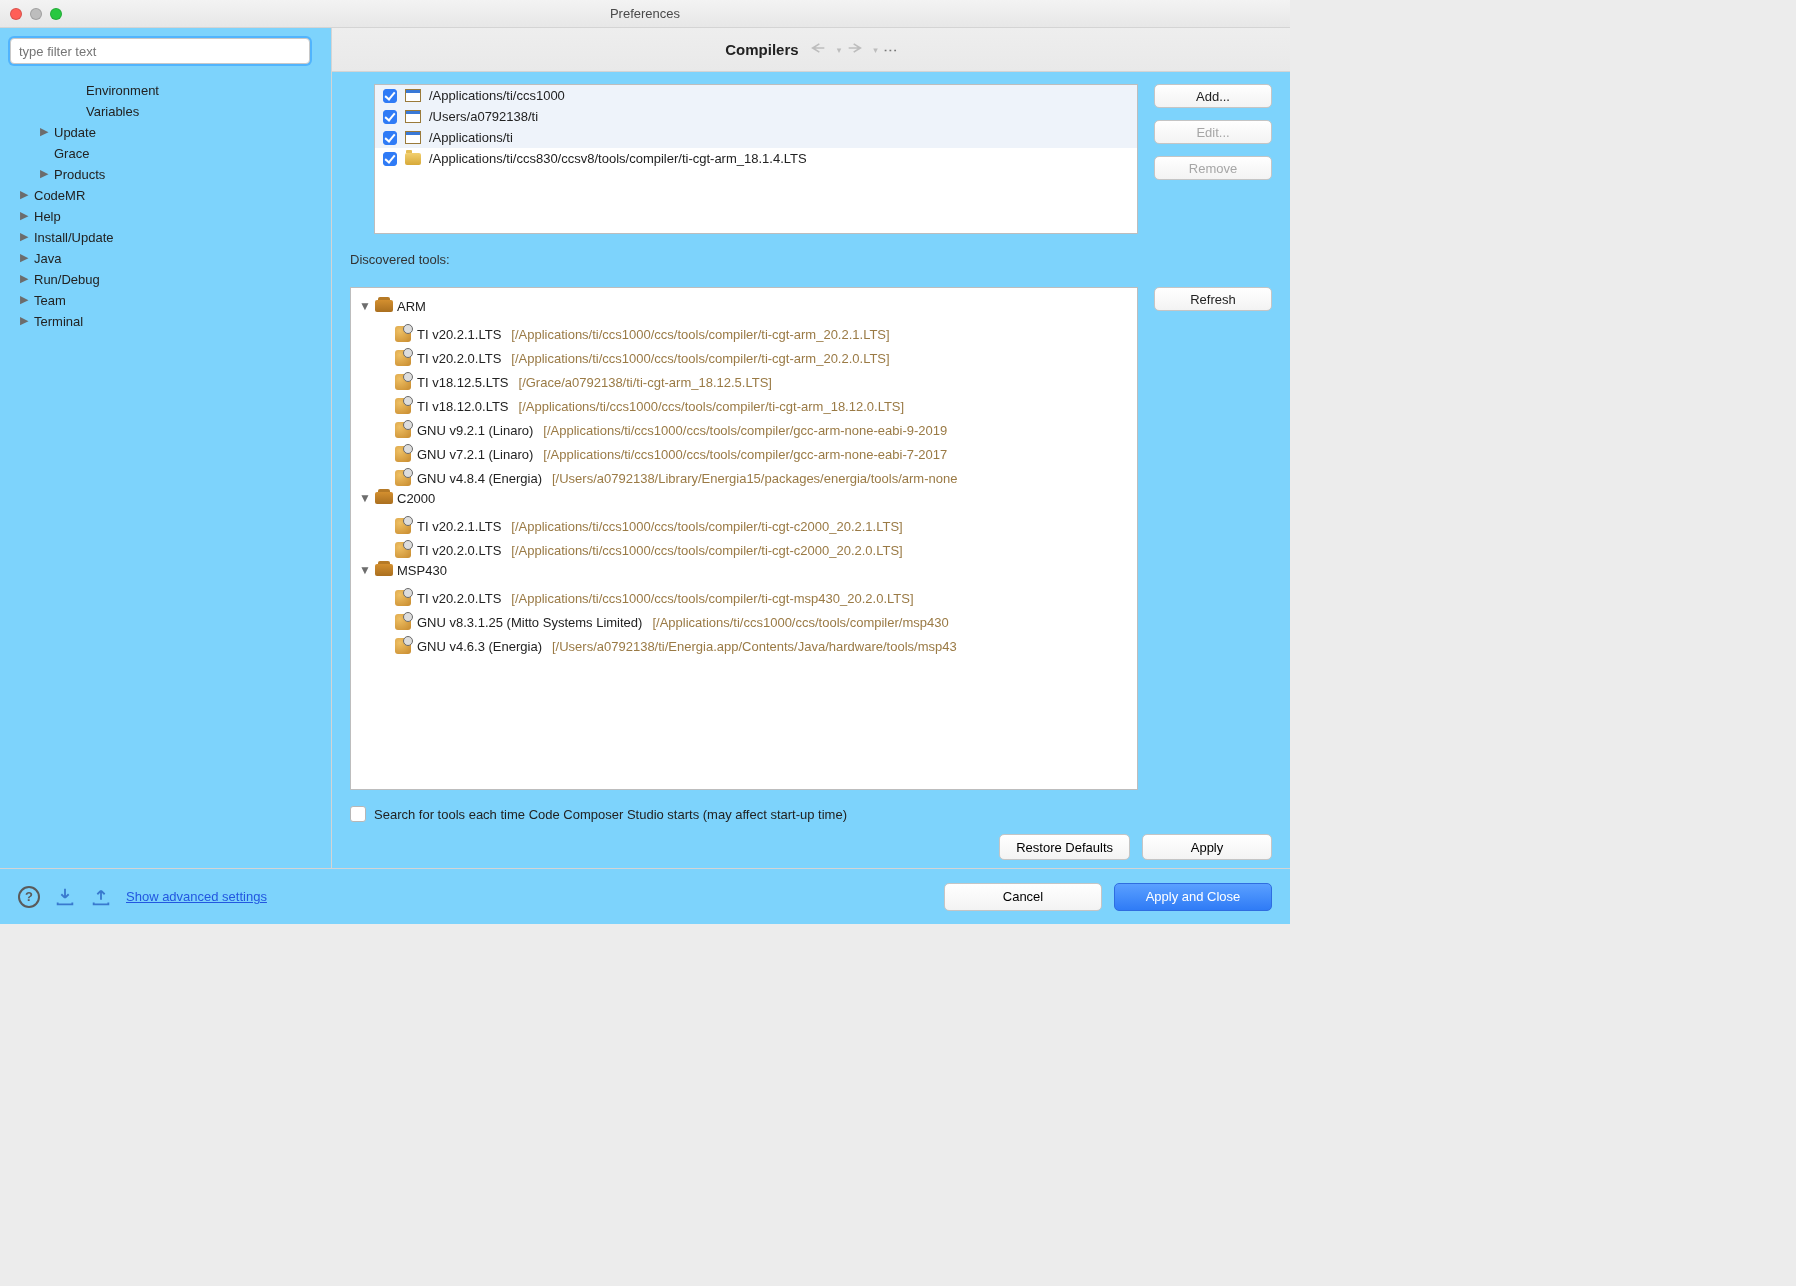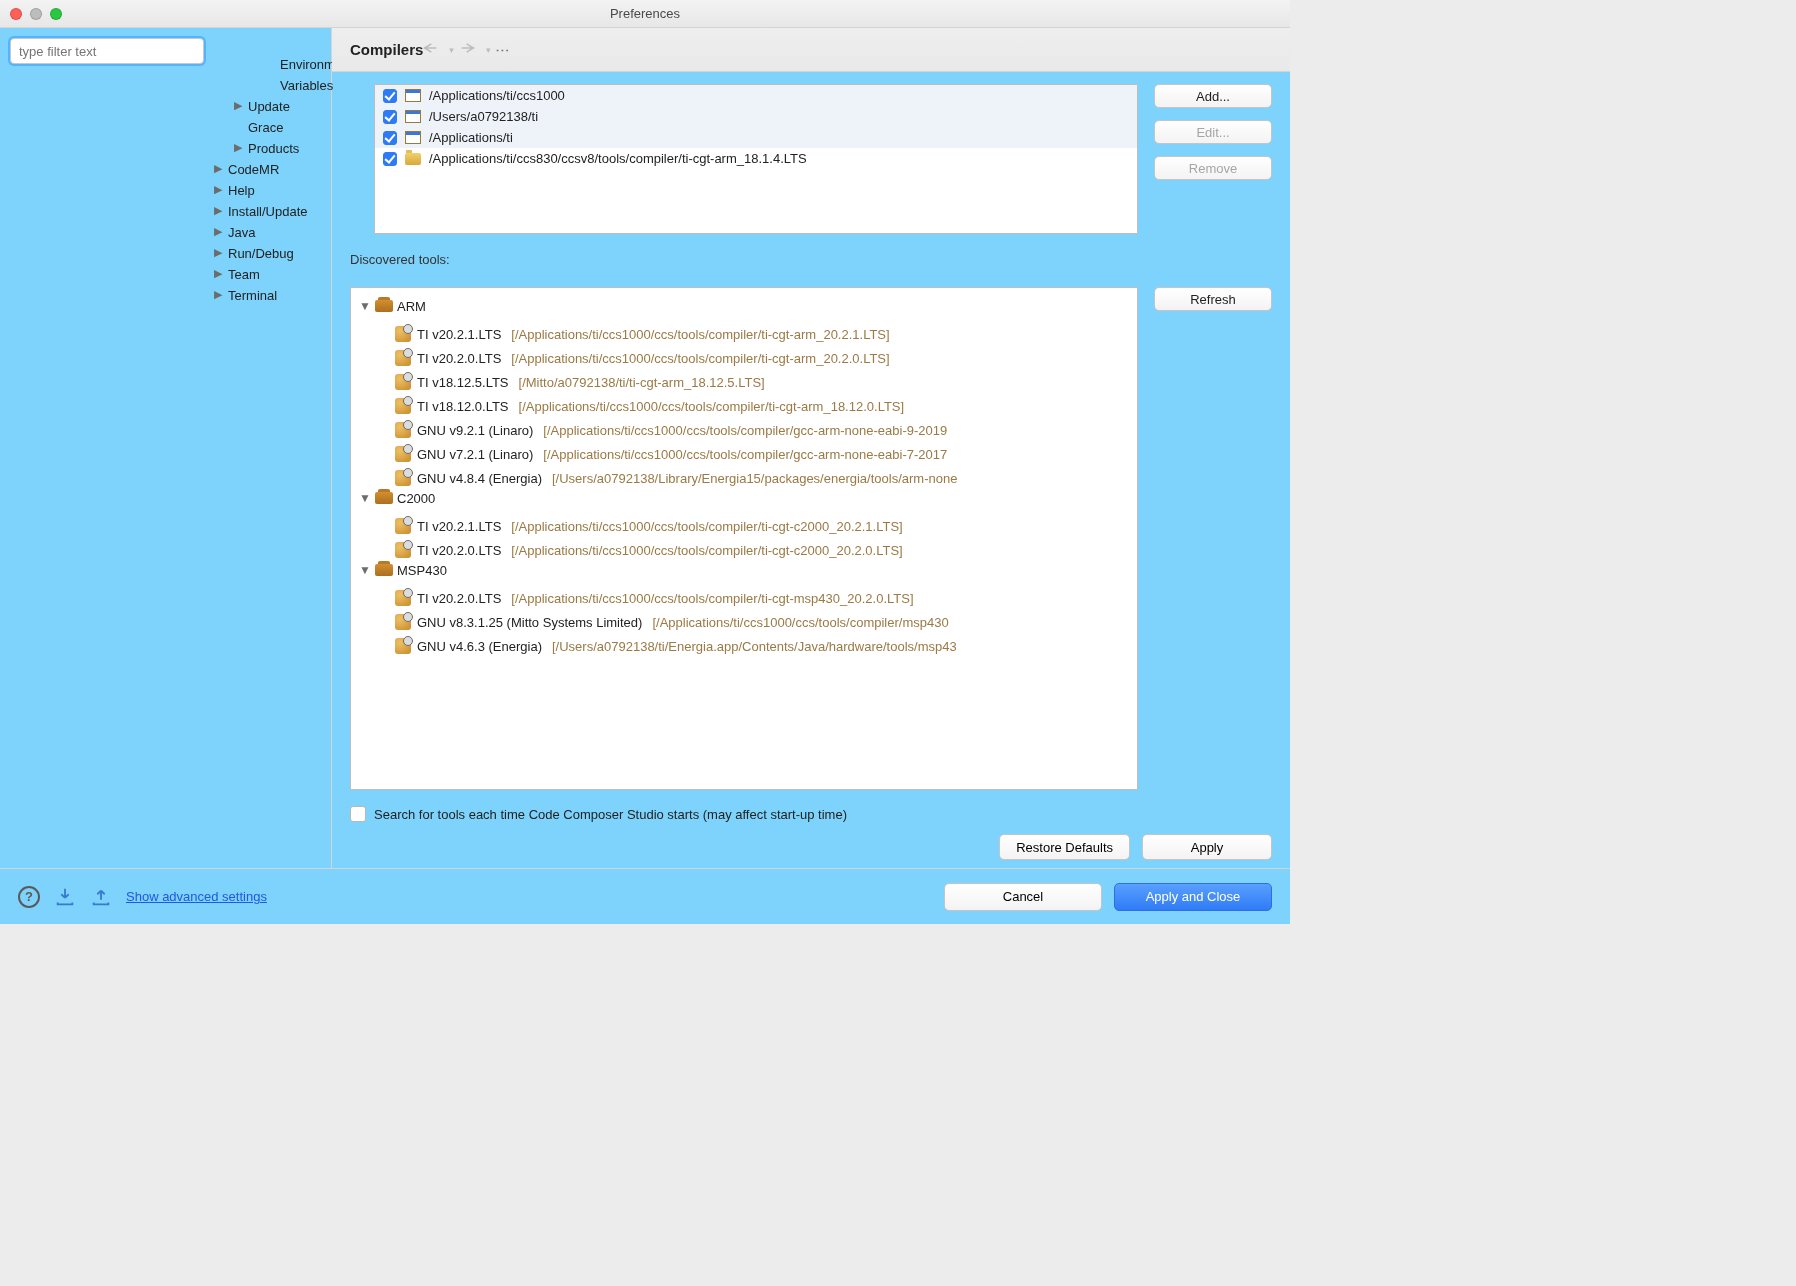--- a/index.html
+++ b/index.html
@@ -25,37 +25,37 @@
   .traffic { display: flex; gap: 8px; }
   .tl { width: 12px; height: 12px; border-radius: 50%; border: 0.5px solid rgba(0,0,0,.15); }
   .tl.red { background: #ff5f57; }
   .tl.yellow { background: #bdbdbd; }
   .tl.green { background: #28c840; }
   .title-text { position: absolute; left:0; right:0; text-align:center; font-size: 13px; color: #4a4a4a; }
 
   .body { flex: 1; display: flex; min-height: 0; }
 
   
-  .sidebar { width: 332px; padding: 10px 12px 10px 10px; border-right: 1px solid #d4d4d4; display: flex; flex-direction: row; }
+  .sidebar { width: 332px; padding: 10px 12px 10px 10px; border-right: 1px solid #d4d4d4; display: flex; flex-direction: column; }
   .filter-input {
     width: 300px; height: 26px; border: 1px solid #c8c8c8; border-radius: 4px;
     padding: 3px 8px; font-size: 13px; color: #333; background: #fff;
     box-shadow: 0 0 0 2px rgba(0,122,255,.35);
   }
   .tree { margin-top: 16px; font-size: 13px; line-height: 21px; }
   .tree-item { display: flex; align-items: center; gap: 4px; height: 21px; }
   .indent0 { padding-left: 10px; }
   .indent1 { padding-left: 30px; }
   .indent2 { padding-left: 62px; }
   .tri { width: 10px; display:inline-block; color:#6c6c6c; font-size: 11px; transform: translateY(-1px);}
   .noarrow { width:10px; display:inline-block; }
 
   
   .main { flex:1; display:flex; flex-direction: column; min-width:0; }
-  .main-header { height: 44px; display:flex; align-items:center; justify-content: flex-start; padding: 0 18px; border-bottom: 1px solid #d4d4d4; background: linear-gradient(#eee,#e9e9e9); }
+  .main-header { height: 44px; display:flex; align-items:center; justify-content: center; padding: 0 18px; border-bottom: 1px solid #d4d4d4; background: linear-gradient(#eee,#e9e9e9); gap: 12px; }
   .main-title { font-size: 15px; font-weight: 600; }
   .hdr-icons { display:flex; align-items:center; gap:6px; color:#9a9a9a; }
   .navarrow svg { width:20px; height:14px; }
   .menudots { font-size: 14px; letter-spacing: -1px; transform: rotate(90deg); display:inline-block; color:#777; }
 
   .content { flex:1; padding: 12px 18px 8px 18px; display:flex; flex-direction: column; min-height:0; }
 
   .section-label { font-size: 13px; color:#333; margin: 4px 0 6px 0; }
 
   .paths-row { display:flex; gap: 16px; padding-left: 24px; }
@@ -241,21 +241,21 @@
                   <span class="tool-path">[/Applications/ti/ccs1000/ccs/tools/compiler/ti-cgt-arm_20.2.1.LTS]</span>
                 </div>
                 <div class="tool-line">
                   <span class="tool-ico"></span>
                   <span class="tool-name">TI v20.2.0.LTS</span> 
                   <span class="tool-path">[/Applications/ti/ccs1000/ccs/tools/compiler/ti-cgt-arm_20.2.0.LTS]</span>
                 </div>
                 <div class="tool-line">
                   <span class="tool-ico"></span>
                   <span class="tool-name">TI v18.12.5.LTS</span> 
-                  <span class="tool-path">[/Mitto/a0792138/ti/ti-cgt-arm_18.12.5.LTS]</span>
+                  <span class="tool-path">[/Grace/a0792138/ti/ti-cgt-arm_18.12.5.LTS]</span>
                 </div>
                 <div class="tool-line">
                   <span class="tool-ico"></span>
                   <span class="tool-name">TI v18.12.0.LTS</span> 
                   <span class="tool-path">[/Applications/ti/ccs1000/ccs/tools/compiler/ti-cgt-arm_18.12.0.LTS]</span>
                 </div>
                 <div class="tool-line">
                   <span class="tool-ico"></span>
                   <span class="tool-name">GNU v9.2.1 (Linaro)</span> 
                   <span class="tool-path">[/Applications/ti/ccs1000/ccs/tools/compiler/gcc-arm-none-eabi-9-2019</span>

